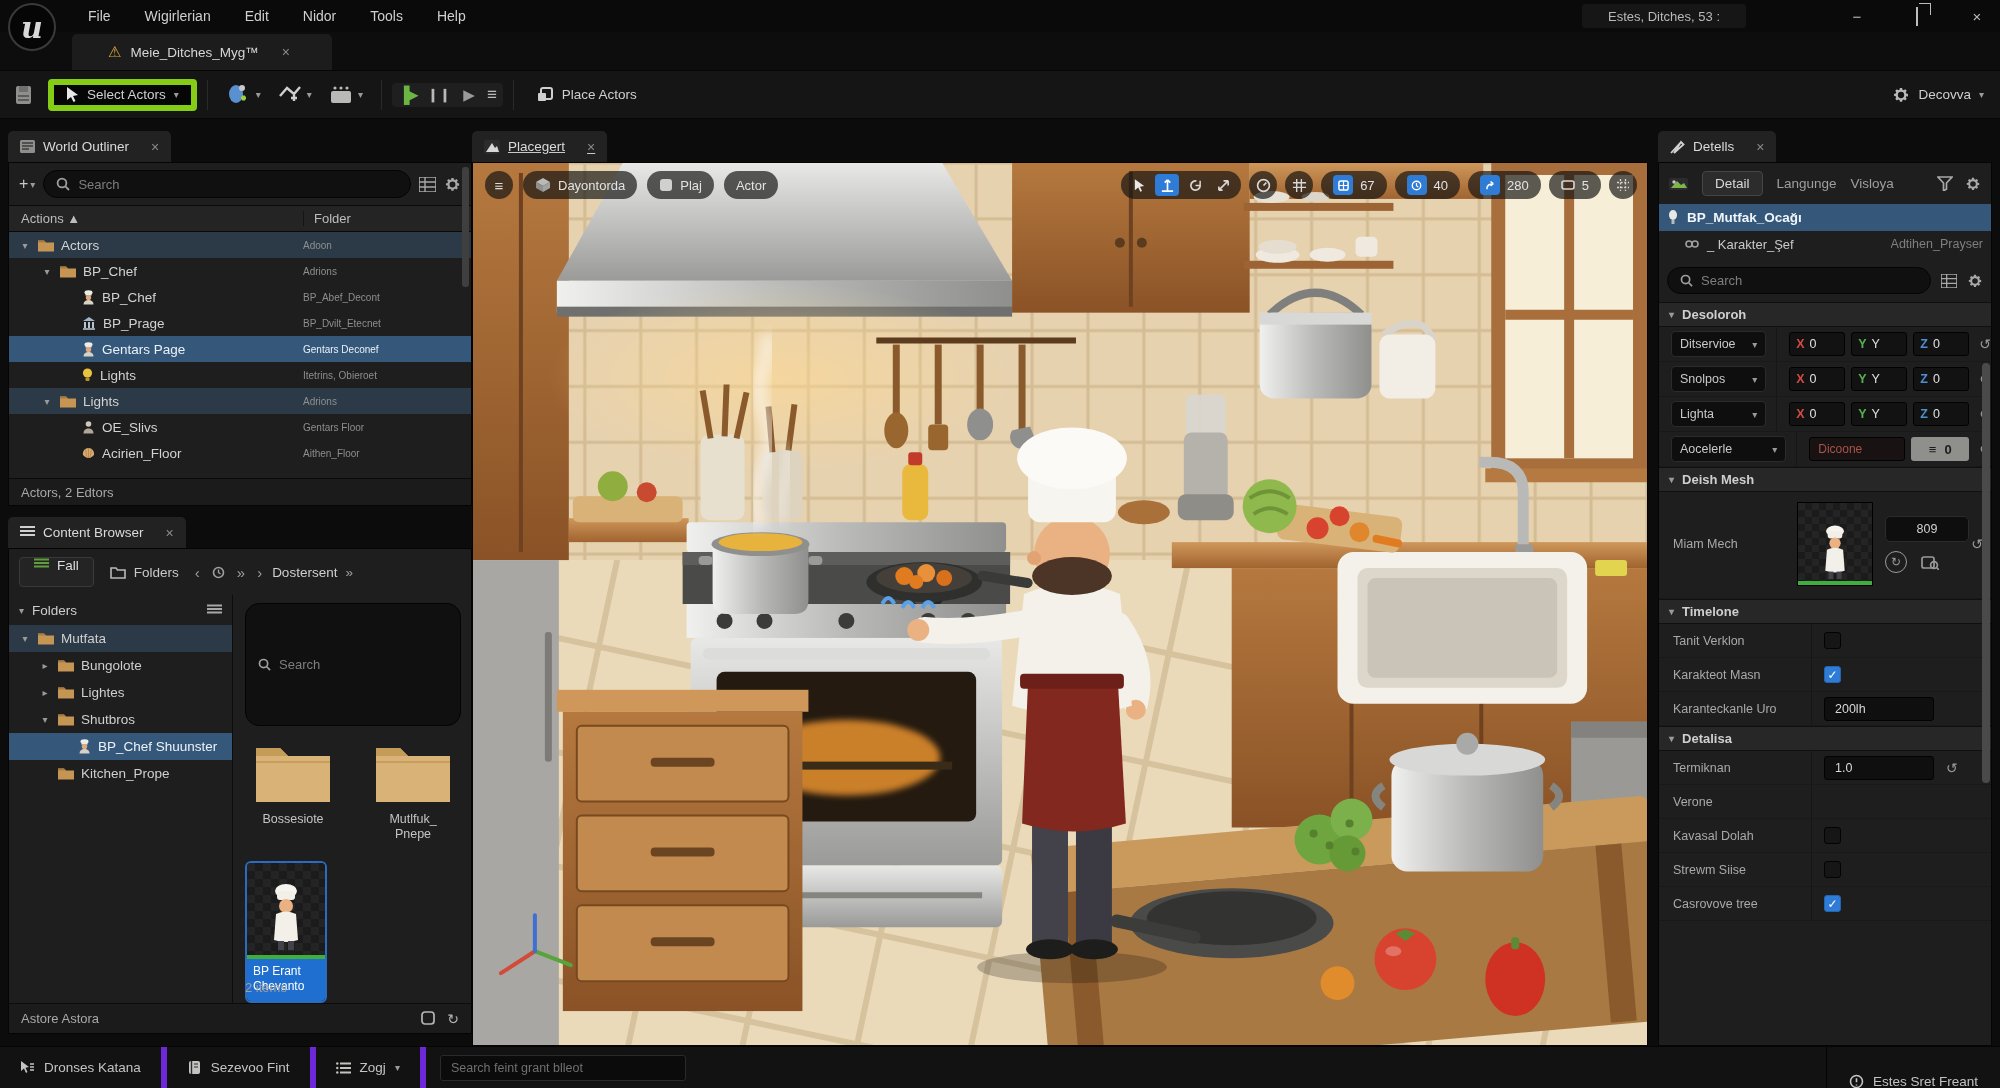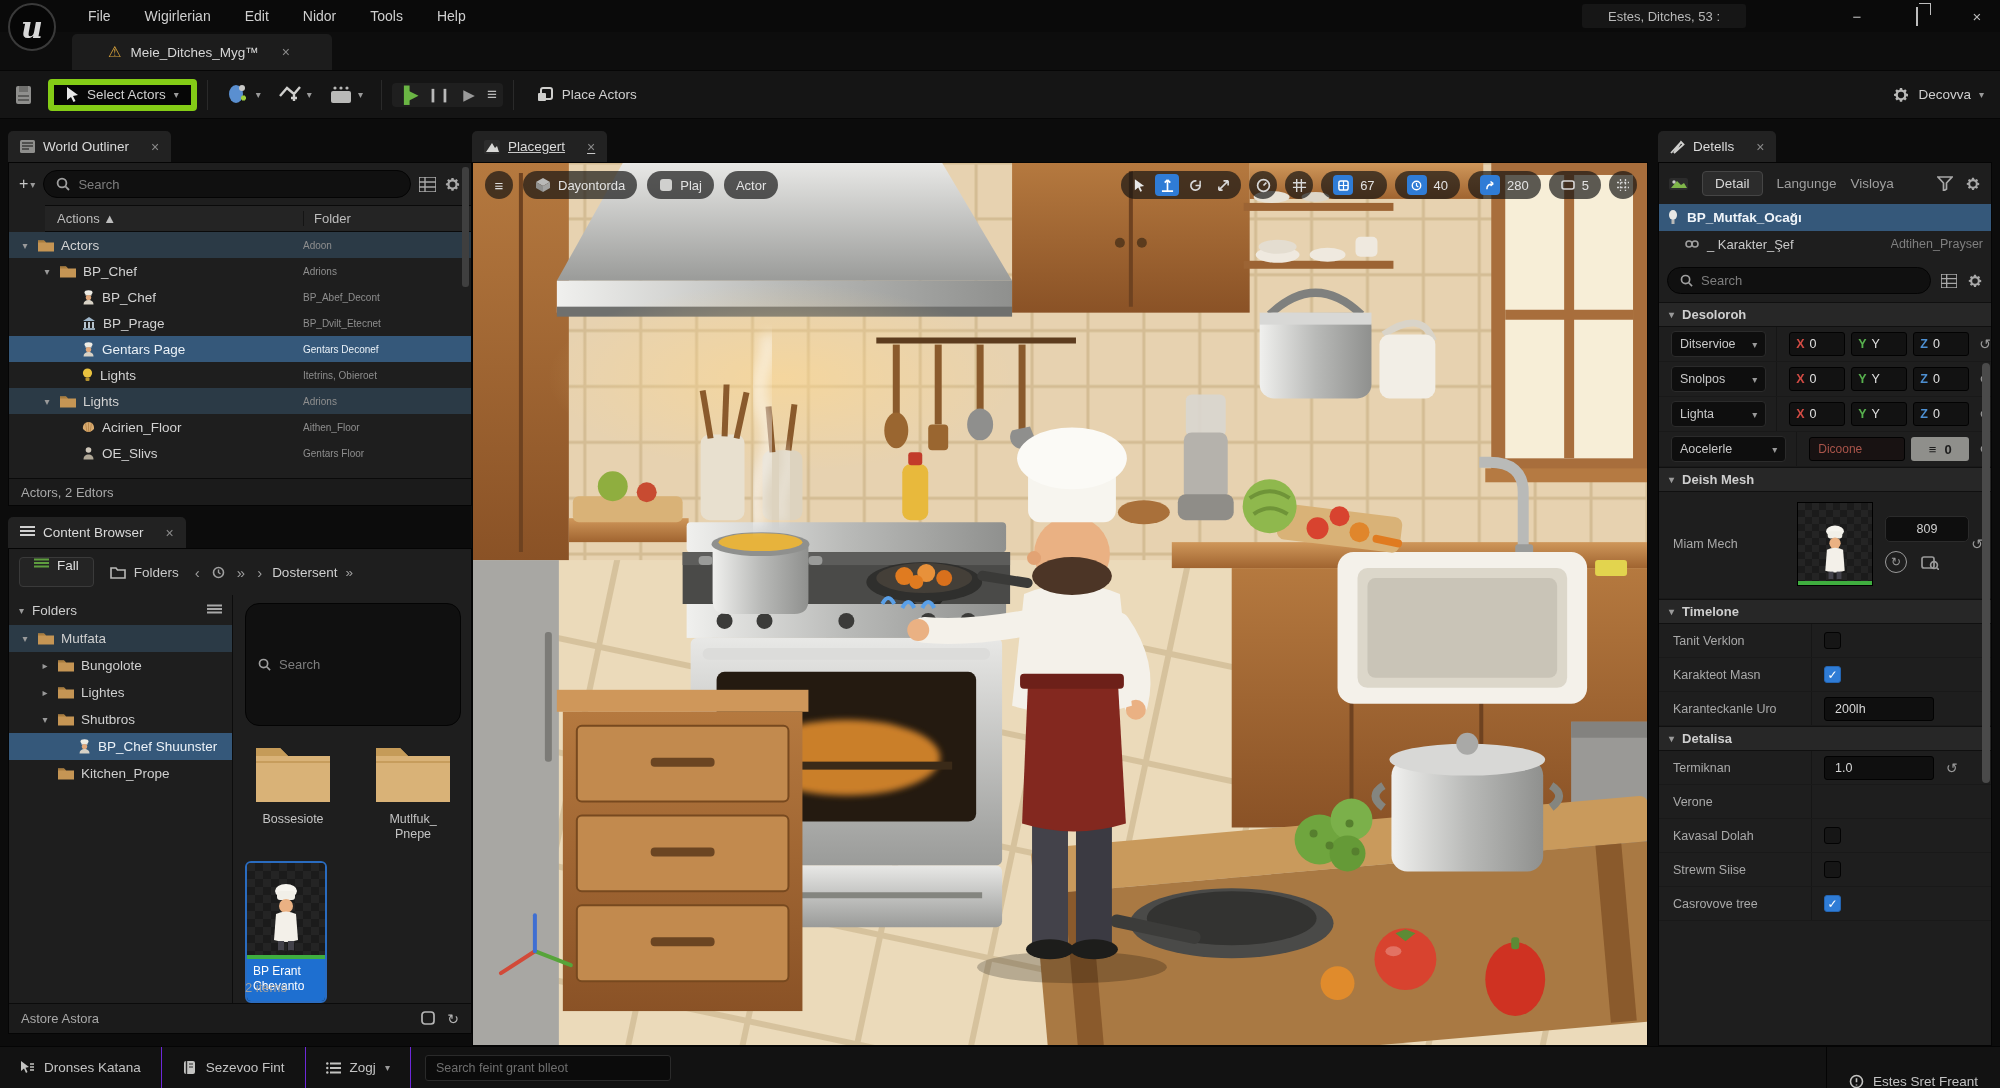--- a/index.html
+++ b/index.html
@@ -48,21 +48,21 @@
   .ptab { height:31px; background:#222222; border-radius:5px 5px 0 0; display:flex; align-items:center; gap:8px; padding:0 12px; font-size:13.5px; color:#dadada; }
   .panel-body { background:#1e1e1e; border:1px solid #050505; }
 
   
   .outliner-body { height:344px; display:flex; flex-direction:column; position:relative; }
   .search-row { display:flex; align-items:center; gap:8px; padding:7px 10px; }
   .plusbtn { color:#c8c8c8; font-size:16px; display:flex; align-items:center; gap:2px; }
   .searchpill { flex:1; height:28px; background:#101010; border:1px solid #040404; border-radius:14px; display:flex; align-items:center; gap:8px; padding:0 12px; }
   .searchpill input { background:transparent; border:none; outline:none; color:#cfcfcf; font-size:13px; width:100%; font-family:"Liberation Sans",sans-serif; }
   .searchpill input::placeholder { color:#7e7e7e; }
-  .colheads { display:flex; height:27px; background:#242424; border-top:1px solid #0a0a0a; border-bottom:1px solid #0a0a0a; font-size:13px; color:#bdbdbd; align-items:center;margin-left:36px; }
+  .colheads { display:flex; height:27px; background:#242424; border-top:1px solid #0a0a0a; border-bottom:1px solid #0a0a0a; font-size:13px; color:#bdbdbd; align-items:center; }
   .colheads .c1 { flex:1; padding-left:12px; }
   .colheads .c2 { width:168px; border-left:1px solid #141414; padding-left:10px; }
   .orows { flex:1; overflow:hidden; position:relative; }
   .orow { display:flex; height:26px; align-items:center; font-size:13.5px; }
   .orow .oname { flex:1; display:flex; align-items:center; gap:7px; color:#d2d2d2; white-space:nowrap; overflow:hidden; }
   .orow .ofold { width:168px; color:#8e8e8e; font-size:10px; white-space:nowrap; overflow:hidden; }
   .orow.highlight { background:#2b3a46; }
   .orow.selected { background:#35587a; }
   .orow.selected .oname, .orow.selected .ofold { color:#eaf1f7; }
   .arr { width:12px; color:#9a9a9a; font-size:10px; text-align:center; flex:none; }
@@ -142,21 +142,21 @@
   .mesh-thumb { width:76px; height:84px; background:repeating-conic-gradient(#1b1b1b 0% 25%, #242424 0% 50%) 0 0/14px 14px; border:1px solid #000; position:relative; display:flex; align-items:flex-end; justify-content:center; }
   .mesh-green { position:absolute; bottom:0; left:0; right:0; height:4px; background:#3fae3f; }
   .mesh-right { display:flex; flex-direction:column; gap:9px; margin-left:12px; }
   .mesh-val { width:84px; height:26px; background:#0e0e0e; border:1px solid #2b2b2b; border-radius:5px; display:flex; align-items:center; justify-content:center; font-size:12.5px; color:#cfcfcf; }
   .mesh-ics { display:flex; gap:14px; align-items:center; }
   .ringbtn { width:22px; height:22px; border:1.5px solid #9a9a9a; border-radius:50%; display:flex; align-items:center; justify-content:center; color:#9a9a9a; font-size:12px; }
   .dt-scroll { position:absolute; right:1px; top:200px; width:8px; height:420px; background:#4a4a4a; border-radius:4px; }
 
   
   .statusbar { position:absolute; left:0; top:1046px; width:2000px; height:42px; background:#121212; border-top:1px solid #050505; display:flex; align-items:center; }
-  .sb-item { display:flex; align-items:center; gap:9px; padding:0 20px; height:42px; border-right:1px solid #6d28d9; font-size:13.5px; color:#c3c3c3; }
+  .sb-item { display:flex; align-items:center; gap:9px; padding:0 20px; height:42px; border-right:6px solid #6d28d9; font-size:13.5px; color:#c3c3c3; }
   .sb-search { margin-left:14px; width:246px; height:26px; background:#0b0b0b; border:1px solid #2a2a2a; border-radius:3px; display:flex; align-items:center; padding:0 10px; }
   .sb-search input { background:transparent; border:none; outline:none; color:#9a9a9a; font-size:12.5px; width:100%; font-family:"Liberation Sans",sans-serif; }
   .sb-search input::placeholder { color:#6f6f6f; }
   .sb-right { margin-left:auto; display:flex; align-items:flex-end; gap:9px; padding:0 22px; font-size:13.5px; color:#c3c3c3; border-left:1px solid #040404; height:42px; }
 
   .ic { flex:none; display:inline-flex; }
 </style>
 </head>
 <body>
 
@@ -400,41 +400,41 @@
                     </svg>
                   </span>
        <span>Lights</span>
      </div>
      <div class="ofold">Adrions</div>
    </div>
               <div class="orow ">
      <div class="oname" style="padding-left:54px">
        <span class="arr"></span>
        <span class="ic">
+                    <svg width="13" height="14" viewBox="0 0 13 14">
+                      <circle cx="6.5" cy="4" r="2.8" fill="#cfc7ba"></circle>
+                      <path d="M1.5 13.6c0-3.2 2.2-5 5-5s5 1.8 5 5z" fill="#b0a796"></path>
+                    </svg>
+                  </span>
+       <span>OE_Slivs</span>
+     </div>
+     <div class="ofold">Gentars Floor</div>
+   </div>
+              <div class="orow ">
+     <div class="oname" style="padding-left:54px">
+       <span class="arr"></span>
+       <span class="ic">
                     <svg width="13" height="12" viewBox="0 0 13 12">
                       <path d="M6.5 1 C11 1 12.5 5 12 8 Q9 11.5 6.5 11 Q4 11.5 1 8 C.5 5 2 1 6.5 1z" fill="#d8aa6f"></path>
                       <path d="M6.5 1v10M3.5 2.2 L5 11M9.5 2.2 L8 11" stroke="#b8874a" stroke-width=".9" fill="none"></path>
                     </svg>
                   </span>
        <span>Acirien_Floor</span>
      </div>
      <div class="ofold">Aithen_Floor</div>
-   </div>
-              <div class="orow ">
-     <div class="oname" style="padding-left:54px">
-       <span class="arr"></span>
-       <span class="ic">
-                    <svg width="13" height="14" viewBox="0 0 13 14">
-                      <circle cx="6.5" cy="4" r="2.8" fill="#cfc7ba"></circle>
-                      <path d="M1.5 13.6c0-3.2 2.2-5 5-5s5 1.8 5 5z" fill="#b0a796"></path>
-                    </svg>
-                  </span>
-       <span>OE_Slivs</span>
-     </div>
-     <div class="ofold">Gentars Floor</div>
    </div>
             </div>
           <div class="vscroll"></div>
           <div class="ofooter">Actors, 2 Edtors</div>
         </div>
       </div>
 
       <div class="cb">
         <div class="ptab-row">
           <div class="ptab">

